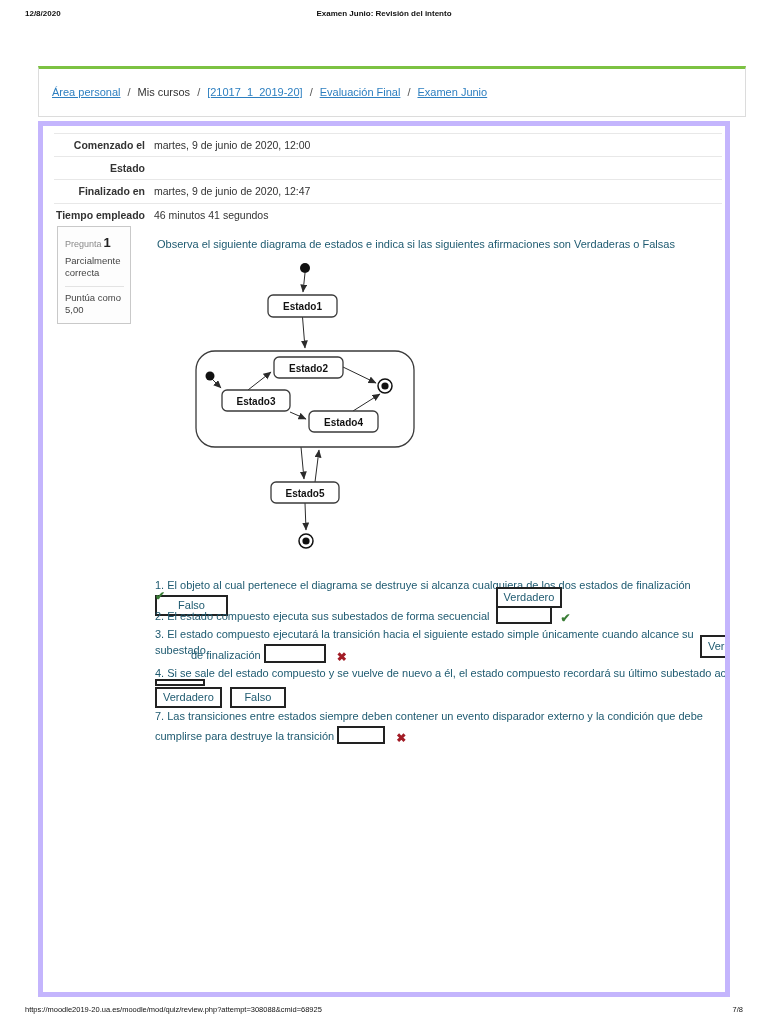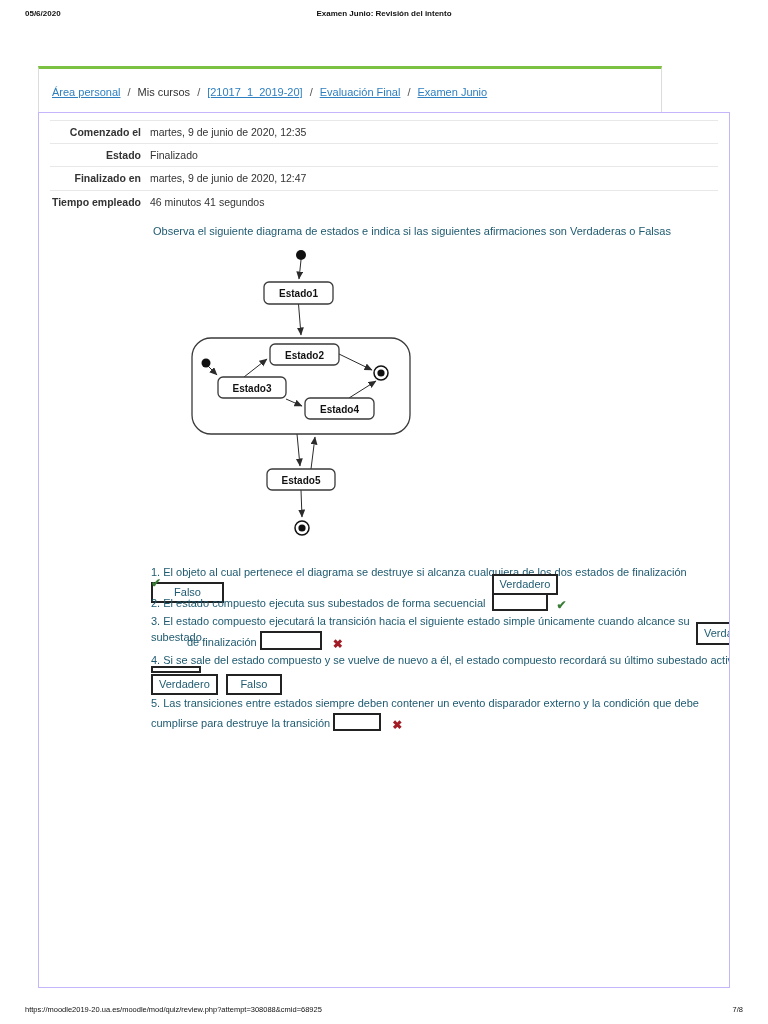--- a/index.html
+++ b/index.html
@@ -9,31 +9,31 @@
     font-family:"Liberation Sans", sans-serif; color:#1a1a1a; overflow:hidden;
   }
   
   .ph-date { position:absolute; left:25px; top:9px; font-size:8px; font-weight:bold; color:#111; }
   .ph-title { position:absolute; left:0; right:0; top:9px; text-align:center; font-size:8px; font-weight:bold; color:#111; }
   .pf-url { position:absolute; left:25px; top:1005px; font-size:7.5px; color:#111; }
   .pf-page { position:absolute; right:25px; top:1005px; font-size:7.5px; color:#111; }
 
   
   .crumb-card {
-    position:absolute; left:38px; top:66px; width:624px; height:51px;
+    position:absolute; left:38px; top:66px; width:708px; height:51px;
     border:1px solid #dcdcdc; border-top:3px solid #7cc242; background:#fff;
   }
   .crumb { position:absolute; left:13px; top:17px; font-size:11px; color:#333; white-space:nowrap; }
   .crumb a { color:#2d7fc0; text-decoration:underline; cursor:pointer; }
   .crumb .sep { color:#555; margin:0 7px; }
 
   
   .main-card {
-    position:absolute; left:38px; top:112px; width:692px; height:876px;
-    border:1px solid #c4b5fd; background:#fff; overflow:hidden;
+    position:absolute; left:38px; top:121px; width:692px; height:876px;
+    border:5px solid #c4b5fd; background:#fff; overflow:hidden;
   }
 
   
   .summary { position:absolute; top:7px; left:11px; width:668px; }
   .srow { display:flex; border-top:1px solid #e8e8e8; padding:2px 0; }
   .slabel { width:100px; text-align:right; font-weight:bold; font-size:10.5px; color:#333; padding:2px 9px 2px 0; line-height:1.35; }
   .svalue { flex:1; font-size:10.5px; color:#333; padding:2px 0; line-height:1.35; }
 
   
   .qinfo {
@@ -74,50 +74,54 @@
   .opt2 { margin-left:5px; min-width:56px; }
 
   
   .float-opt { position:absolute; left:657px; top:509px; white-space:nowrap; padding:2px 6px; }
 </style>
 </head>
 <body>
 
 <div class="page">
 
-  <div class="ph-date">05/6/2020</div>
+  <div class="ph-date">12/8/2020</div>
   <div class="ph-title">Examen Junio: Revisión del intento</div>
 
   <div class="crumb-card">
     <div class="crumb">
       <a>Área personal</a><span class="sep">/</span><span>Mis cursos</span><span class="sep">/</span><a>[21017_1_2019-20]</a><span class="sep">/</span><a>Evaluación Final</a><span class="sep">/</span><a>Examen Junio</a>
     </div>
   </div>
 
   <div class="main-card">
 
     <div class="summary">
       <div class="srow">
         <div class="slabel">Comenzado el</div>
-        <div class="svalue">martes, 9 de junio de 2020, 12:35</div>
+        <div class="svalue">martes, 9 de junio de 2020, 12:00</div>
       </div>
       <div class="srow">
         <div class="slabel">Estado</div>
-        <div class="svalue">Finalizado</div>
       </div>
       <div class="srow">
         <div class="slabel">Finalizado en</div>
         <div class="svalue">martes, 9 de junio de 2020, 12:47</div>
       </div>
       <div class="srow">
         <div class="slabel">Tiempo empleado</div>
         <div class="svalue">46 minutos 41 segundos</div>
       </div>
     </div>
 
+    <div class="qinfo">
+      <div><span class="qlbl">Pregunta</span><span class="qnum">1</span></div>
+      <div class="qstate">Parcialmente correcta</div>
+      <div class="qgrade">Puntúa como 5,00</div>
+    </div>
 
     <div class="prompt">Observa el siguiente diagrama de estados e indica si las siguientes afirmaciones son Verdaderas o Falsas</div>
 
     <svg class="diagram" width="240" height="305" viewBox="0 0 240 305">
       <defs>
         <marker id="arw" markerWidth="9" markerHeight="8" refX="7.5" refY="3.5" orient="auto" markerUnits="userSpaceOnUse">
           <path d="M0,0 L8,3.5 L0,7 z" fill="#2b2b2b"></path>
         </marker>
       </defs>
 
@@ -181,21 +185,21 @@
 
       <div class="sline" style="top:104px;">
         <span>4. Si se sale del estado compuesto y se vuelve de nuevo a él, el estado compuesto recordará su último subestado activo</span>
       </div>
       <div class="sline" style="top:124px;">
         <span class="optwrap"><span class="mini-box"></span><span class="ansbox">Verdadero</span></span>
         <span class="ansbox opt2">Falso</span>
       </div>
 
       <div class="sline" style="top:147px;">
-        <span>5. Las transiciones entre estados siempre deben contener un evento disparador externo y la condición que debe</span>
+        <span>7. Las transiciones entre estados siempre deben contener un evento disparador externo y la condición que debe</span>
       </div>
       <div class="sline" style="top:164px;">
         <span>cumplirse para destruye la transición</span>
         <span class="ansbox empty-48"></span>
         <span class="mark bad">✖</span>
       </div>
 
     </div>
 
     <div class="ansbox float-opt">Verdadero</div>

